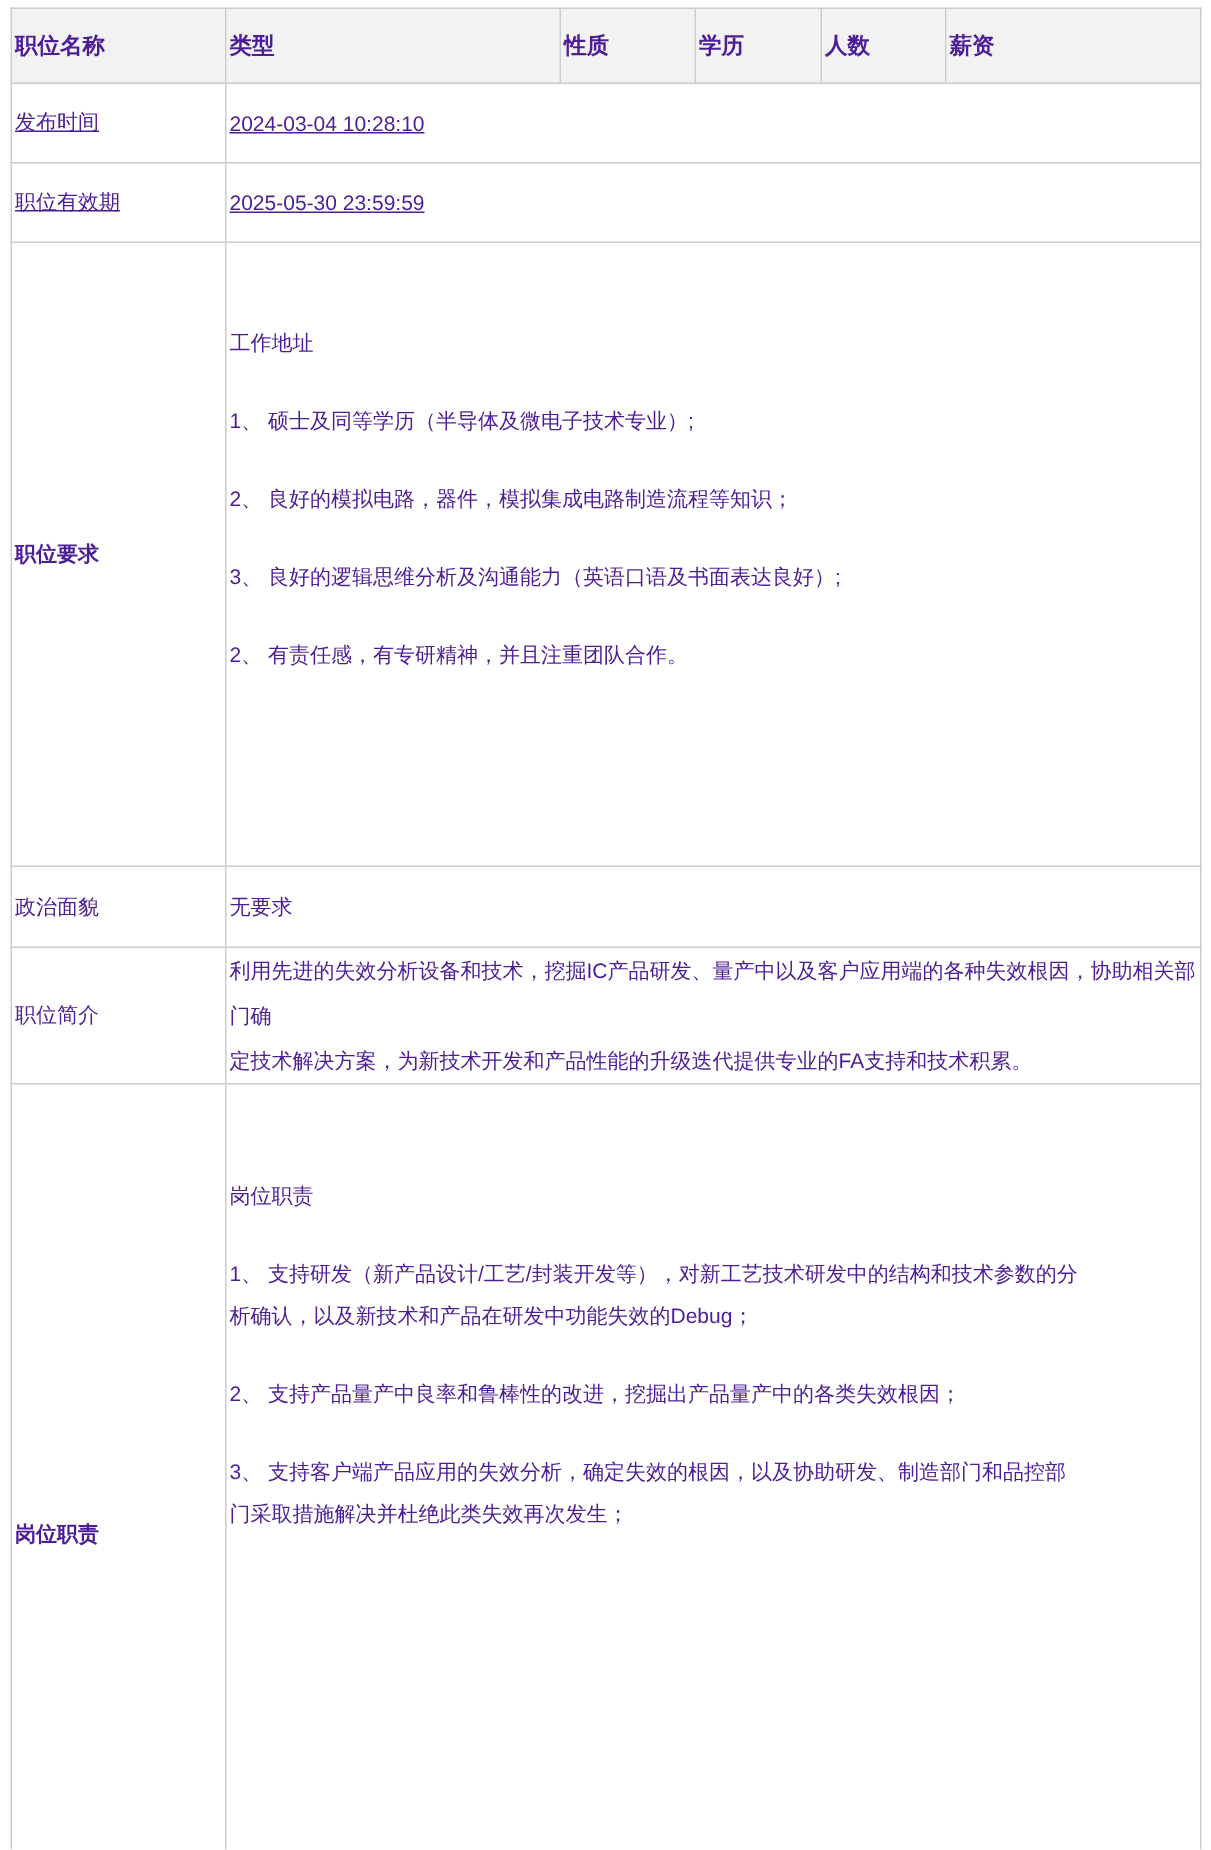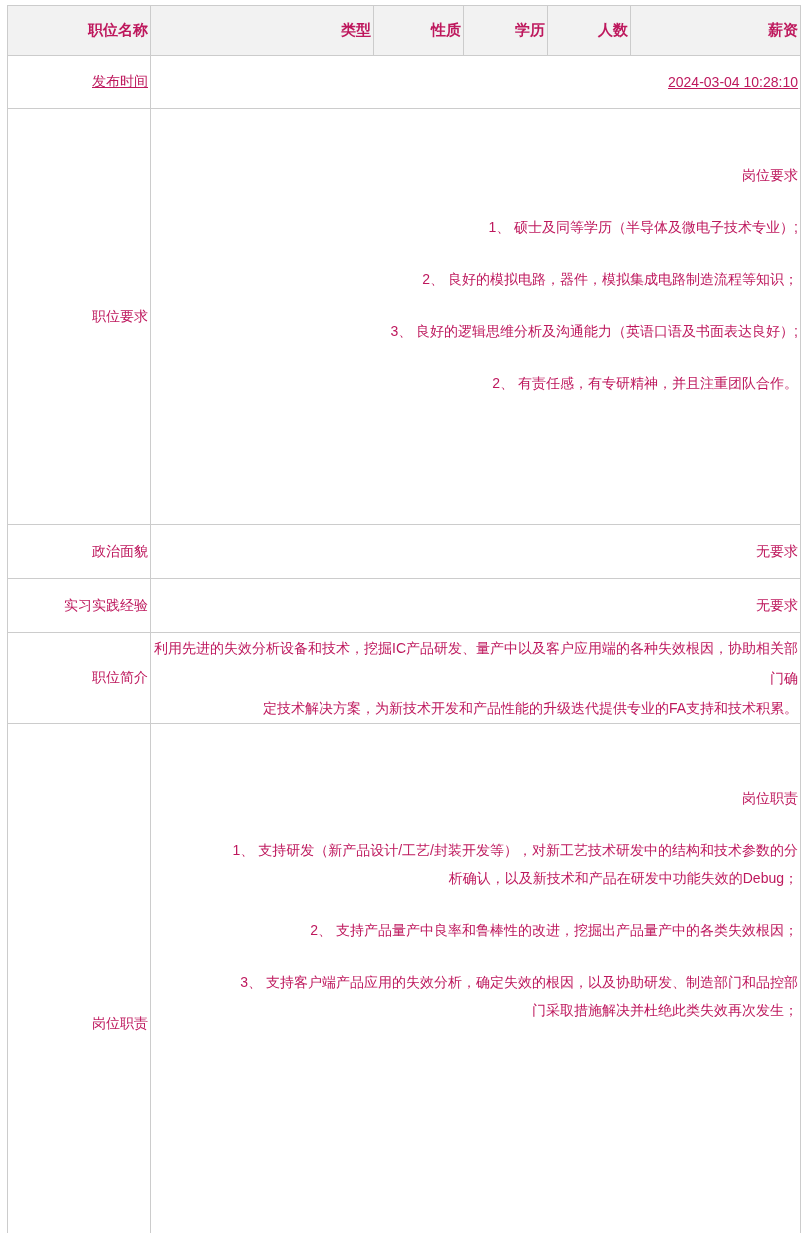--- a/index.html
+++ b/index.html
@@ -15,42 +15,42 @@
     color: #333333;
   }
   table.job-table {
     border-collapse: collapse;
     table-layout: fixed;
     width: 793px;
     margin: 5px 0 0 7px;
   }
   .job-table th, .job-table td {
     border: 1px solid #cccccc;
-    text-align: right;
+    text-align: left;
     vertical-align: middle;
     font-size: 14px;
-    color: #be185d;
+    color: #4c1d95;
     padding: 0 2px;
     overflow: hidden;
   }
   .job-table th {
     background: #f2f2f2;
     font-weight: bold;
     font-size: 15px;
     height: 49px;
   }
   .r-job td    { height: 51px; }
   .r-std td    { height: 52px; text-decoration: underline; }
   .r-mid td    { height: 51px; }
   .r-small td  { height: 53px; }
   .r-summary td{ height: 79px; }
   .r-req td, .r-duty td { vertical-align: top; }
   .r-req td.content-cell  { height: 415px; }
   .r-duty td.content-cell { height: 600px; }
-  .r-req td.label-cell, .r-duty td.label-cell { vertical-align: middle; }
+  .r-req td.label-cell, .r-duty td.label-cell { vertical-align: middle; font-weight: bold; }
   .req-content  { padding-top: 52px; }
   .duty-content { padding-top: 60px; }
   .req-content p, .duty-content p {
     margin: 0 0 24px 0;
     line-height: 28px;
     white-space: pre-line;
   }
   .summary-text {
     margin: 0;
     line-height: 30px;
@@ -79,45 +79,45 @@
     <th>人数</th>
     <th>薪资</th>
   </tr>
 
 
   <tr class="r-std">
     <td class="label-cell">发布时间</td>
     <td colspan="5">2024-03-04 10:28:10</td>
   </tr>
 
+  <tr class="r-std">
+    <td class="label-cell">职位有效期</td>
+    <td colspan="5">2025-05-30 23:59:59</td>
+  </tr>
 
 
 
   <tr class="r-req">
     <td class="label-cell">职位要求</td>
     <td colspan="5" class="content-cell">
       <div class="req-content">
-        <p>岗位要求</p>
+        <p>工作地址</p>
         <p>1、 硕士及同等学历（半导体及微电子技术专业）;</p>
         <p>2、 良好的模拟电路，器件，模拟集成电路制造流程等知识；</p>
         <p>3、 良好的逻辑思维分析及沟通能力（英语口语及书面表达良好）;</p>
         <p>2、 有责任感，有专研精神，并且注重团队合作。</p>
       </div>
     </td>
   </tr>
 
   <tr class="r-small">
     <td class="label-cell">政治面貌</td>
     <td colspan="5">无要求</td>
   </tr>
 
-  <tr class="r-small">
-    <td class="label-cell">实习实践经验</td>
-    <td colspan="5">无要求</td>
-  </tr>
 
   <tr class="r-summary">
     <td class="label-cell">职位简介</td>
     <td colspan="5">
       <p class="summary-text">利用先进的失效分析设备和技术，挖掘IC产品研发、量产中以及客户应用端的各种失效根因，协助相关部门确
 定技术解决方案，为新技术开发和产品性能的升级迭代提供专业的FA支持和技术积累。</p>
     </td>
   </tr>
 
   <tr class="r-duty">

